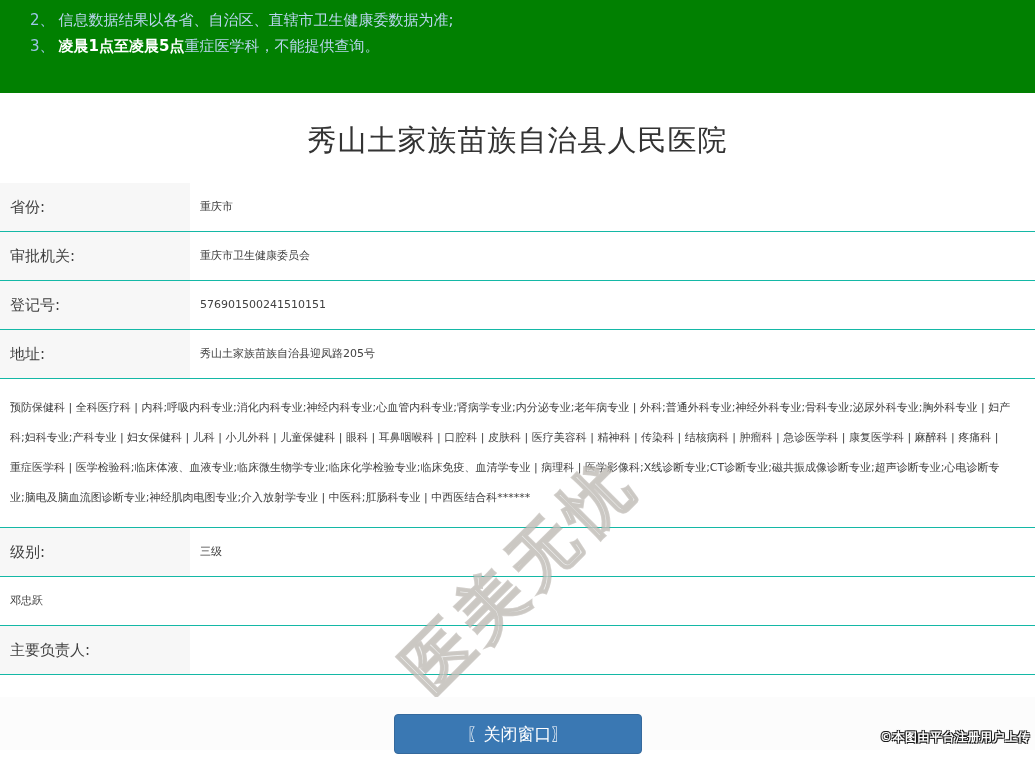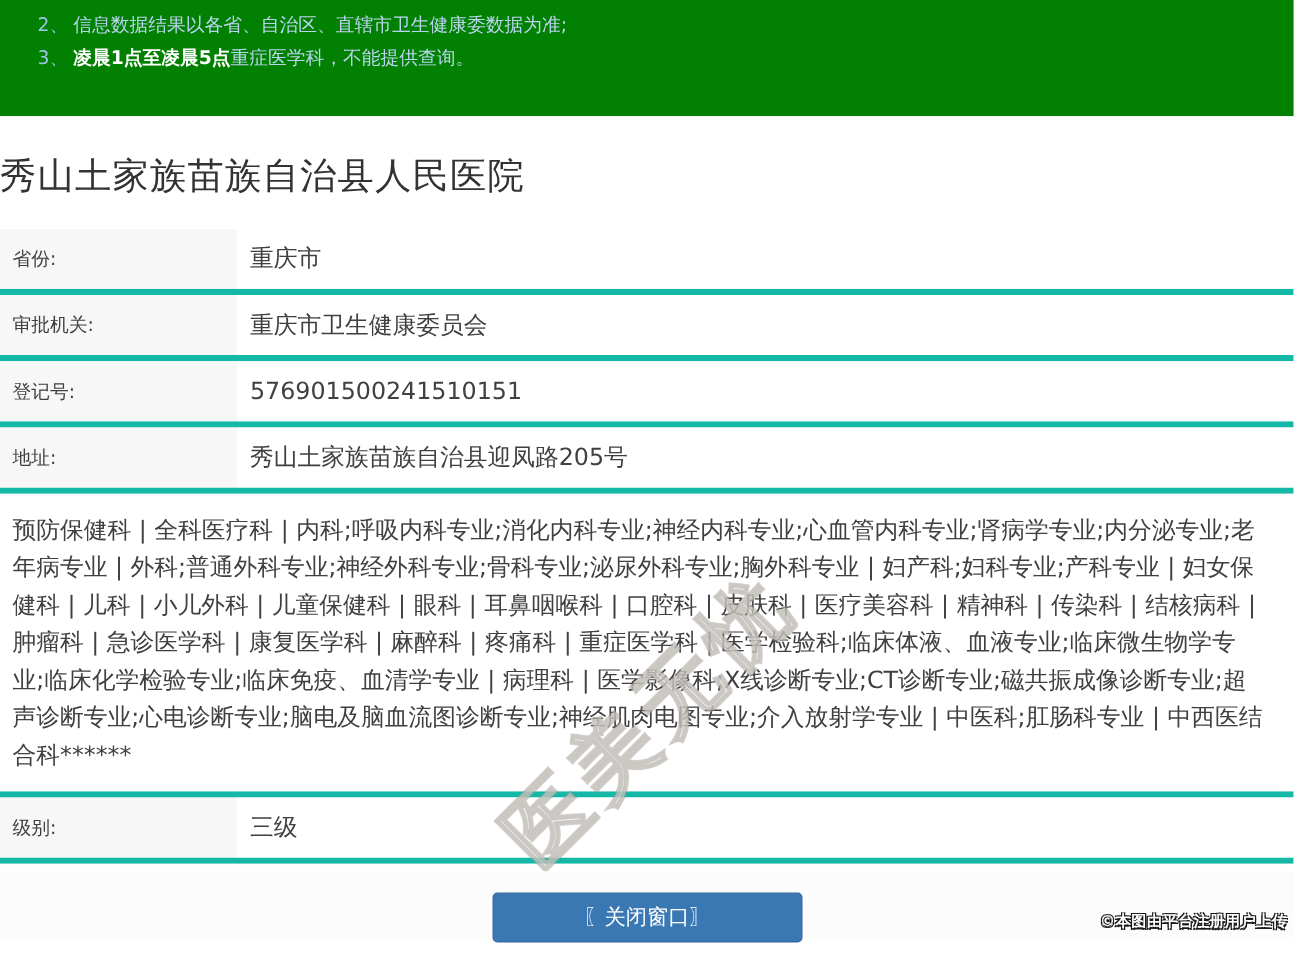--- a/index.html
+++ b/index.html
@@ -22,54 +22,54 @@
     line-height: 26px;
     color: #b9d5ee;
     white-space: nowrap;
   }
   .notice-num { color: #9ec5e8; margin-right: 4px; }
   .notice-bold { color: #ffffff; font-weight: bold; }
   
   .title-wrap {
     height: 90px;
     padding-top: 28px;
-    text-align: left;
+    text-align: center;
     background: #ffffff;
   }
   .page-title {
     font-size: 29px;
     font-weight: 500;
     color: #333333;
     letter-spacing: 1px;
   }
   
   .detail-table {
     width: 100%;
     height: 530px;
     overflow: hidden;
     position: relative;
   }
   .d-row {
     display: flex;
     align-items: stretch;
-    border-bottom: 5px solid #14b8a6;
+    border-bottom: 1px solid #14b8a6;
   }
   .d-label {
     width: 190px;
     flex: 0 0 190px;
     background: #f7f7f7;
     padding: 14px 8px 14px 10px;
     font-size: 15px;
     color: #404040;
   }
   .d-value {
     flex: 1;
     background: #ffffff;
     padding: 14px 23px 14px 10px;
-    font-size: 19px;
+    font-size: 11px;
     color: #404040;
     line-height: 30px;
   }
   .d-row.compact .d-value, .d-row.compact .d-label { line-height: 20px; }
   
   .watermark {
     position: absolute;
     left: 300px;
     top: 348px;
     width: 440px;

